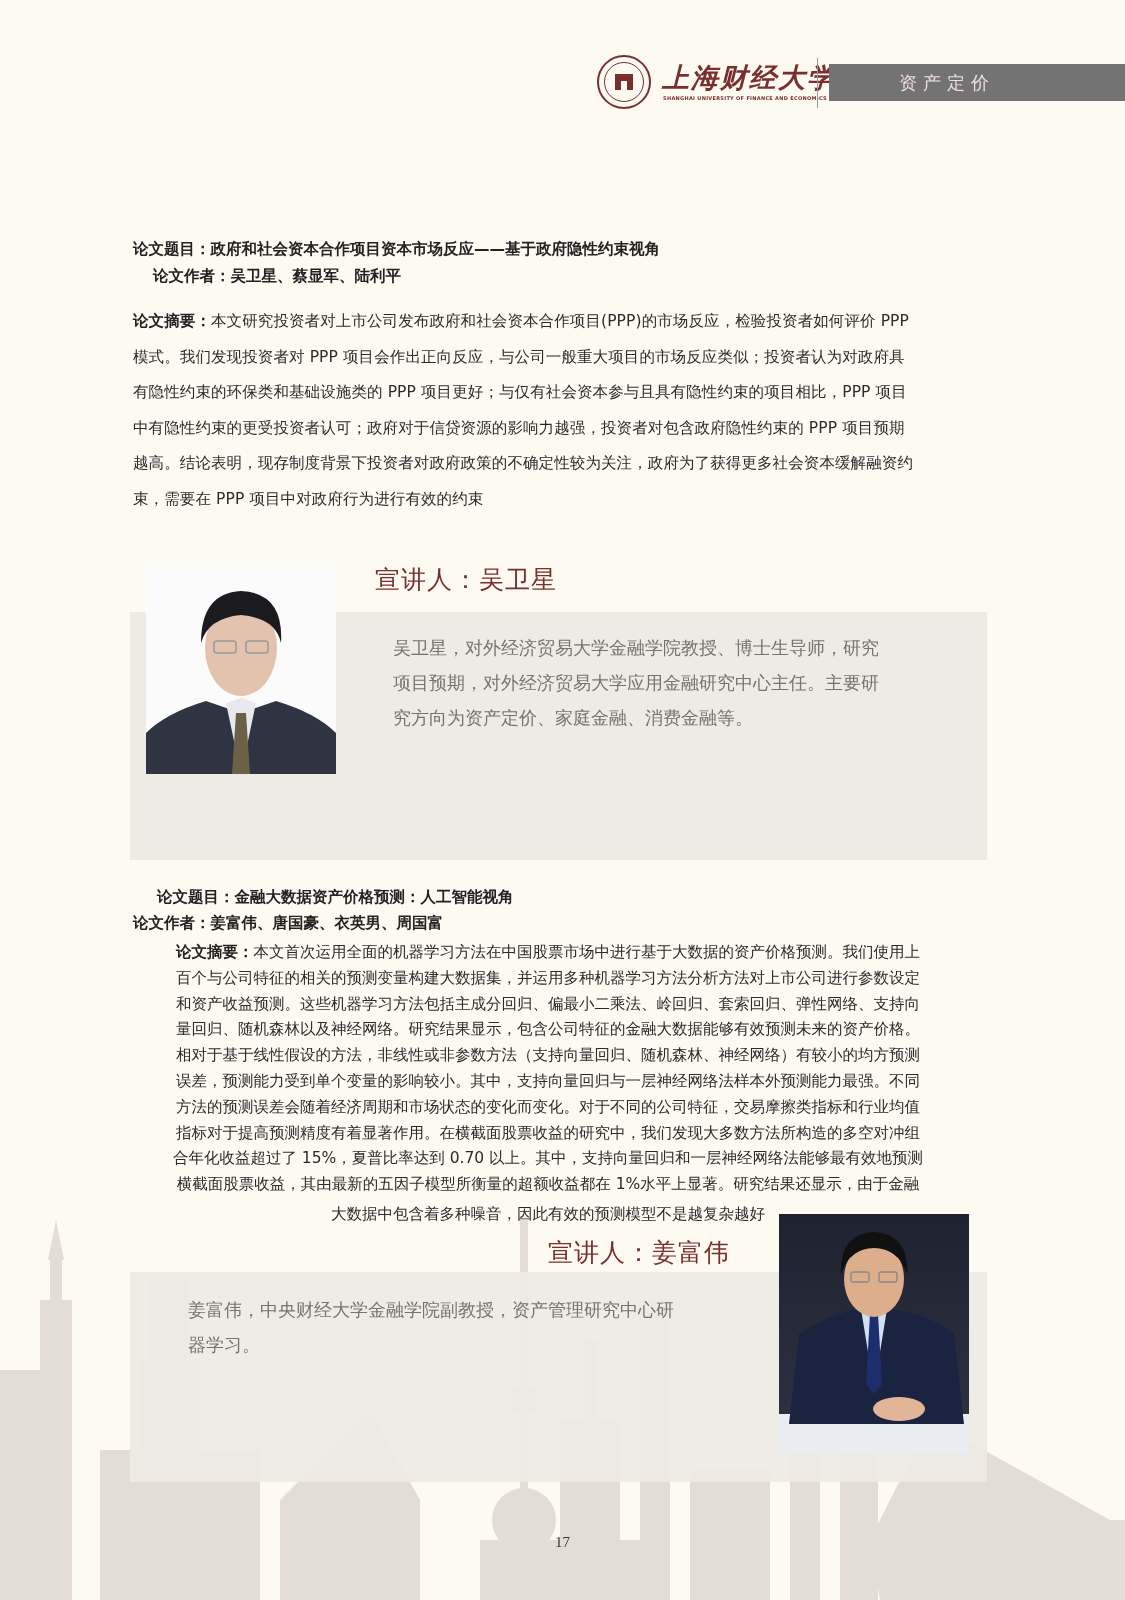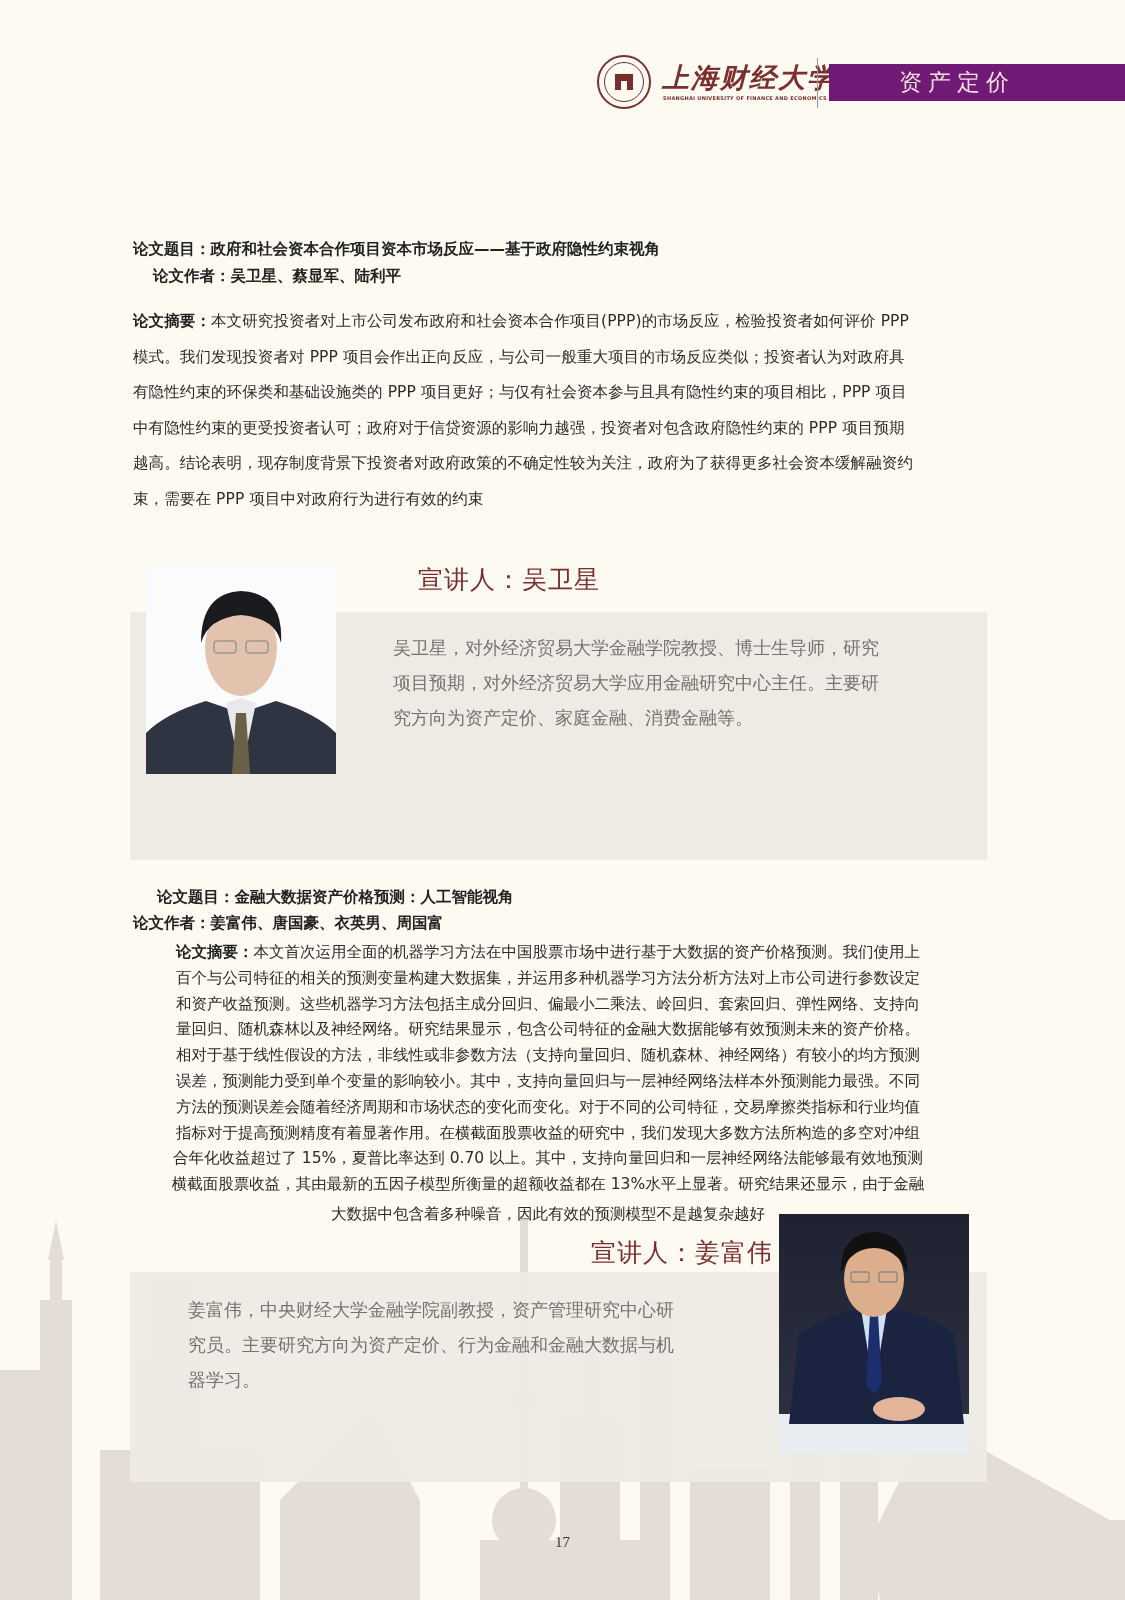--- a/index.html
+++ b/index.html
@@ -26,34 +26,34 @@
   .uni-name {
     left:662px; top:60px; font-family:"DejaVu Serif",serif; font-weight:bold;
     font-style:italic; font-size:27px; color:#7a2e2e; letter-spacing:2px;
   }
   .uni-en {
     left:663px; top:95px; font-size:5px; color:#7a2e2e; letter-spacing:0.3px;
     font-weight:bold;
   }
   .header-divider { left:817px; top:58px; width:1px; height:50px; background:#999; }
   .section-band {
-    left:829px; top:64px; width:296px; height:37px; background:#701a75;
-    color:#f1dede; font-family:"DejaVu Serif",serif; font-size:23px;
+    left:829px; top:64px; width:296px; height:37px; background:#737373;
+    color:#f1dede; font-family:"DejaVu Serif",serif; font-size:18px;
     letter-spacing:6px; display:flex; align-items:center; padding-left:70px; box-sizing:border-box;
   }
 
   
   .para { font-size:15.5px; line-height:35.5px; width:855px; letter-spacing:0.1px; }
   .meta-line { font-size:15.5px; line-height:27px; font-weight:bold; color:#222; }
   .lbl { font-weight:bold; color:#222; }
 
   .gray-box { background:#eeeae4; }
   .photo { overflow:hidden; }
   .speaker-title {
-    font-size:25px; color:#7a2e2e; letter-spacing:1px;margin-left:43px;
+    font-size:25px; color:#7a2e2e; letter-spacing:1px;
   }
   .bio { font-size:18px; line-height:35px; color:#737373; }
 
   .dense { font-size:15.5px; line-height:25.8px; width:830px; }
 
   .skyline { left:0; bottom:0; width:1125px; height:380px; }
   .page-num { left:555px; top:1534px; font-family:"Liberation Serif",serif; font-size:15px; color:#333; }
 </style>
 </head>
 <body>
@@ -146,29 +146,28 @@
 <div class="abs dense" style="left:133px; top:940px;text-align:center;">
   <div><span class="lbl">论文摘要：</span><span>本文首次运用全面的机器学习方法在中国股票市场中进行基于大数据的资产价格预测。我们使用上</span></div>
   <div>百个与公司特征的相关的预测变量构建大数据集，并运用多种机器学习方法分析方法对上市公司进行参数设定</div>
   <div>和资产收益预测。这些机器学习方法包括主成分回归、偏最小二乘法、岭回归、套索回归、弹性网络、支持向</div>
   <div>量回归、随机森林以及神经网络。研究结果显示，包含公司特征的金融大数据能够有效预测未来的资产价格。</div>
   <div>相对于基于线性假设的方法，非线性或非参数方法（支持向量回归、随机森林、神经网络）有较小的均方预测</div>
   <div>误差，预测能力受到单个变量的影响较小。其中，支持向量回归与一层神经网络法样本外预测能力最强。不同</div>
   <div>方法的预测误差会随着经济周期和市场状态的变化而变化。对于不同的公司特征，交易摩擦类指标和行业均值</div>
   <div>指标对于提高预测精度有着显著作用。在横截面股票收益的研究中，我们发现大多数方法所构造的多空对冲组</div>
   <div>合年化收益超过了 15%，夏普比率达到 0.70 以上。其中，支持向量回归和一层神经网络法能够最有效地预测</div>
-  <div>横截面股票收益，其由最新的五因子模型所衡量的超额收益都在 13%水平上显著。研究结果还显示，由于金融</div>
+  <div>横截面股票收益，其由最新的五因子模型所衡量的超额收益都在 1%水平上显著。研究结果还显示，由于金融</div>
   <div style="margin-top:4px;">大数据中包含着多种噪音，因此有效的预测模型不是越复杂越好</div>
 </div>
 
 <div class="abs gray-box" style="left:130px; top:1272px; width:857px; height:210px; opacity:0.92;"></div>
 <div class="abs speaker-title" style="left:548px; top:1236px;">宣讲人：姜富伟</div>
 <div class="abs bio" style="left:188px; top:1292px; width:560px;">
   <div>姜富伟，中央财经大学金融学院副教授，资产管理研究中心研</div>
-  <div>究员。主要研究方向为资产定价、行为金融和金融大数据与机</div>
   <div>器学习。</div>
 </div>
 <div class="abs photo" style="left:779px; top:1214px; width:190px; height:240px;">
   <svg width="190" height="240" viewBox="0 0 190 240">
     <defs>
       <linearGradient id="bg2" x1="0" y1="0" x2="0" y2="1">
         <stop offset="0" stop-color="#1f2230"></stop>
         <stop offset="1" stop-color="#2e3344"></stop>
       </linearGradient>
     </defs>

